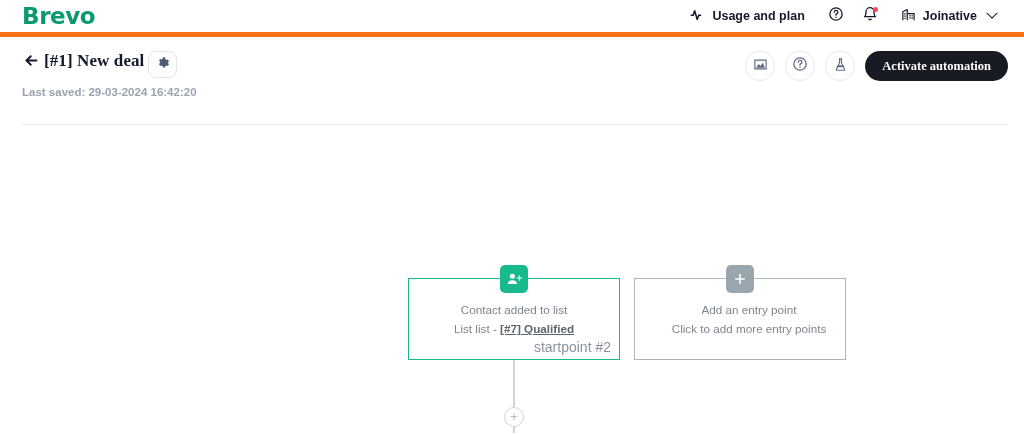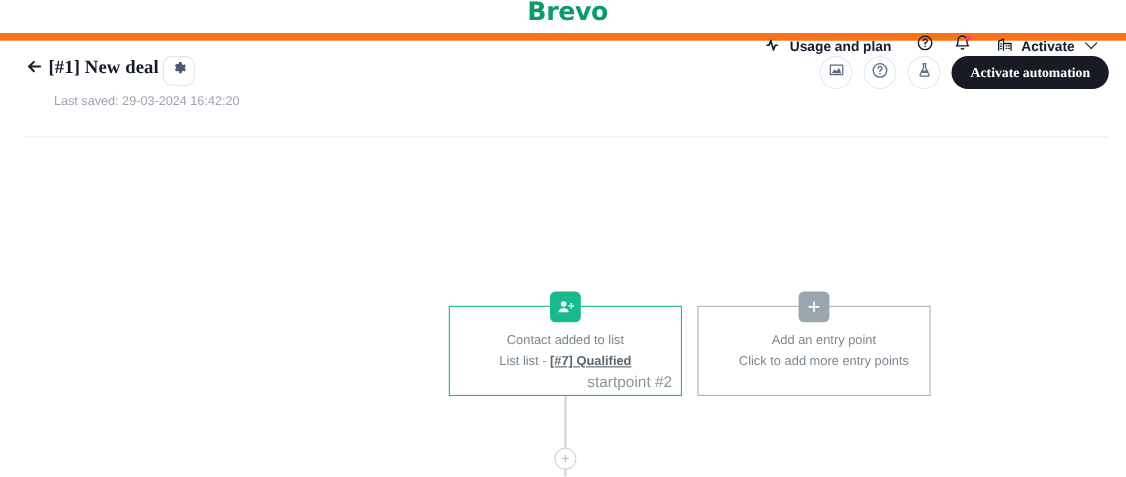--- a/index.html
+++ b/index.html
@@ -10,23 +10,22 @@
     overflow: hidden;
   }
 
   
   .topbar {
     position: relative;
     height: 37px;
     display: flex;
     align-items: center;
     padding: 0 14px 0 22px;
-    border-bottom: 7px solid #f97316;
-    background: #fff;
-    flex-direction: column;
+    border-bottom: 5px solid #f97316;
+    background: #fff;
   }
   .brand {
     font-size: 23px;
     font-weight: 700;
     letter-spacing: -0.4px;
     color: #0b996e;
     font-family: "DejaVu Sans", sans-serif;
     line-height: 1;
   }
   .topnav {
@@ -100,25 +99,25 @@
     border: 1px solid #e0e4ec;
     border-radius: 8px;
     display: flex;
     align-items: center;
     justify-content: center;
     cursor: pointer;
     background: #fff;
     flex: none;
   }
   .last-saved {
-    margin-left: 27px;
     margin-top: 8px;
     font-size: 11.5px;
     color: #9aa3b0;
     white-space: nowrap;
+    font-weight: bold;
   }
   .head-actions {
     position: absolute;
     right: 16px;
     top: 14px;
     display: flex;
     align-items: center;
     gap: 10px;
   }
   .round-btn {
@@ -154,21 +153,21 @@
 
   
   .canvas {
     position: relative;
     height: 308px;
     background: #fff;
     overflow: hidden;
   }
   .node {
     position: absolute;
-    background: #fef9c3;
+    background: #b91c1c;
   }
   .node-box {
     border: 1.4px solid #ccc;
     width: 100%;
     height: 100%;
     position: relative;
     display: flex;
     flex-direction: column;
     align-items: center;
     justify-content: center;
@@ -275,21 +274,21 @@
     </div>
 
     <div class="nav-item">
       <span>
         <svg width="15" height="15" viewBox="0 0 24 24" fill="none" stroke="#14192b" stroke-width="1.9" stroke-linejoin="round">
           <path d="M3 21V7.5l7-3.5V21"></path>
           <path d="M10 10.5h11V21"></path>
           <path d="M6 11h1M6 14.5h1M6 18h1M14 14h1M14 17.5h1M17.5 14h1M17.5 17.5h1" stroke-linecap="round"></path>
         </svg>
       </span>
-      <span>Activate</span>
+      <span>Joinative</span>
       <span class="chev"></span>
     </div>
 
   </div>
 </div>
 
 <div class="pagehead">
   <div class="title-row">
     <span class="back-arrow">
       <svg width="17" height="17" viewBox="0 0 24 24" fill="none" stroke="#14192b" stroke-width="2.6" stroke-linecap="round" stroke-linejoin="round">

